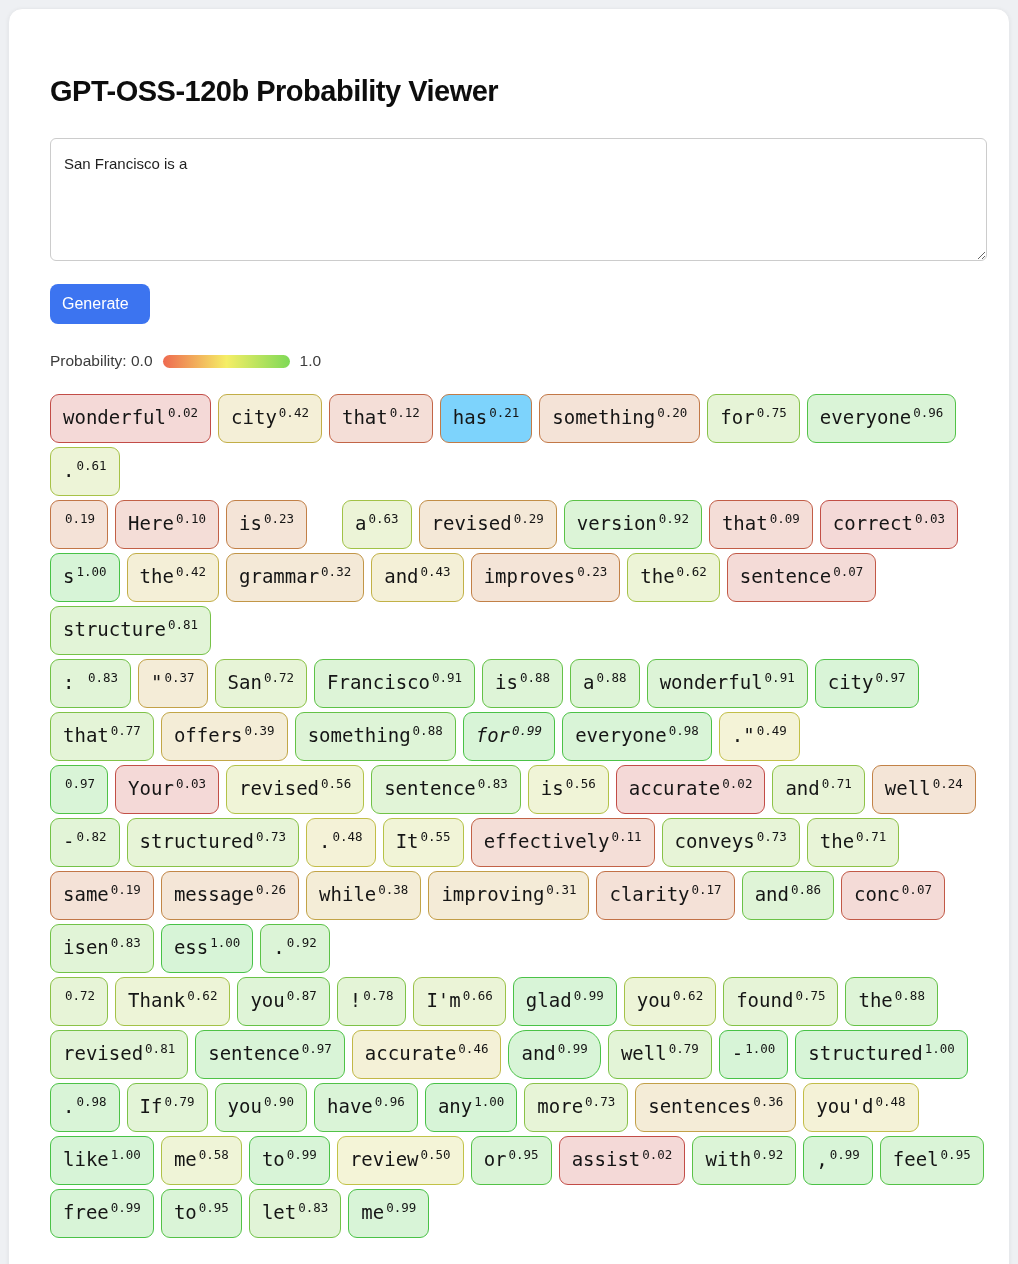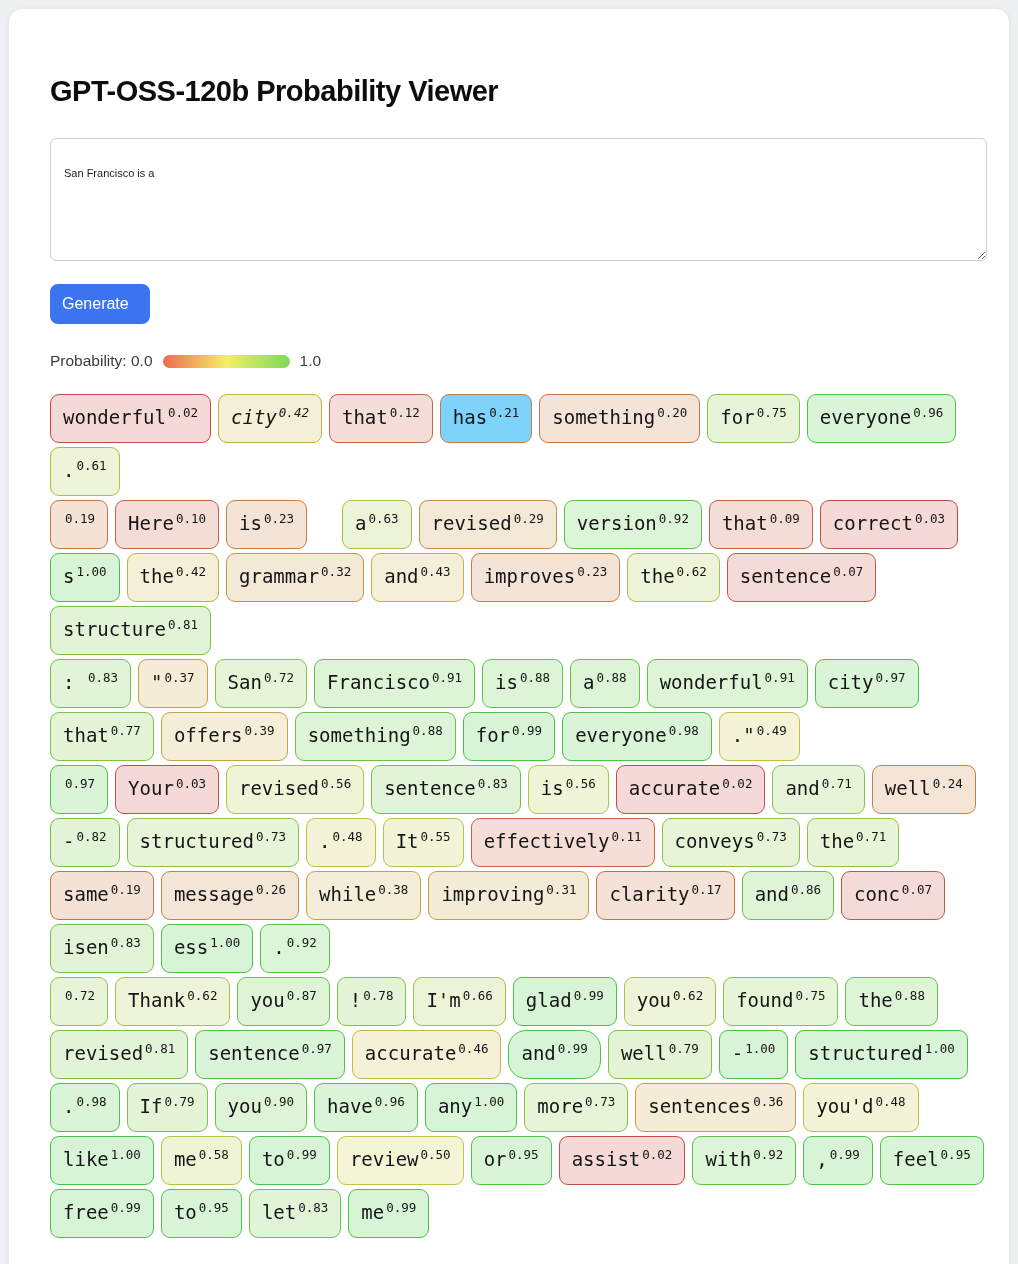--- a/index.html
+++ b/index.html
@@ -24,23 +24,23 @@
     color: #0d0d0d;
     letter-spacing: -0.5px;
     margin: 28px 0 30px 0;
   }
   textarea.prompt {
     display: block;
     width: 100%;
     height: 123px;
     border: 1px solid #cccccc;
     border-radius: 6px;
-    padding: 28px 13px;
+    padding: 16px 13px;
     font-family: "Liberation Sans", sans-serif;
-    font-size: 11px;
+    font-size: 15px;
     color: #1f1f1f;
     resize: vertical;
     outline: none;
   }
   button.generate {
     margin-top: 23px;
     color: #ffffff;
     border: none;
     border-radius: 8px;
     padding: 11px 21px;
@@ -103,21 +103,21 @@
 
   <div class="legend">
     <span><span>Probability:</span>&nbsp;<span>0.0</span></span>
     <span class="legend-bar" style="background: linear-gradient(to right, rgb(238, 106, 80), rgb(245, 238, 102), rgb(126, 217, 87));"></span>
     <span>1.0</span>
   </div>
 
   <div class="tokens">
       <div class="row">
         <span class="chip" style="background: rgb(244, 217, 215); border-color: rgb(194, 76, 71);"><span class="tok">wonderful</span><span class="prob">0.02</span></span>
-        <span class="chip" style="background: rgb(244, 239, 215); border-color: rgb(194, 174, 71); font-style: italic;"><span class="tok">city</span><span class="prob">0.42</span></span>
+        <span class="chip" style="background: rgb(244, 239, 215); border-color: rgb(194, 174, 71);"><span class="tok">city</span><span class="prob">0.42</span></span>
         <span class="chip" style="background: rgb(244, 222, 215); border-color: rgb(194, 101, 71);"><span class="tok">that</span><span class="prob">0.12</span></span>
         <span class="chip" style="background: #7dd3fc; border-color: rgb(194, 123, 71);"><span class="tok">has</span><span class="prob">0.21</span></span>
         <span class="chip" style="background: rgb(244, 227, 215); border-color: rgb(194, 120, 71);"><span class="tok">something</span><span class="prob">0.20</span></span>
         <span class="chip" style="background: rgb(230, 244, 215); border-color: rgb(133, 194, 71);"><span class="tok">for</span><span class="prob">0.75</span></span>
         <span class="chip" style="background: rgb(218, 244, 215); border-color: rgb(81, 194, 71);"><span class="tok">everyone</span><span class="prob">0.96</span></span>
       </div>
       <div class="row">
         <span class="chip" style="background: rgb(237, 244, 215); border-color: rgb(167, 194, 71);"><span class="tok">.</span><span class="prob">0.61</span></span>
       </div>
       <div class="row">
@@ -149,21 +149,21 @@
         <span class="chip" style="background: rgb(221, 244, 215); border-color: rgb(93, 194, 71);"><span class="tok">Francisco</span><span class="prob">0.91</span></span>
         <span class="chip" style="background: rgb(222, 244, 215); border-color: rgb(101, 194, 71);"><span class="tok">is</span><span class="prob">0.88</span></span>
         <span class="chip" style="background: rgb(222, 244, 215); border-color: rgb(101, 194, 71);"><span class="tok">a</span><span class="prob">0.88</span></span>
         <span class="chip" style="background: rgb(221, 244, 215); border-color: rgb(93, 194, 71);"><span class="tok">wonderful</span><span class="prob">0.91</span></span>
         <span class="chip" style="background: rgb(217, 244, 215); border-color: rgb(79, 194, 71);"><span class="tok">city</span><span class="prob">0.97</span></span>
       </div>
       <div class="row">
         <span class="chip" style="background: rgb(228, 244, 215); border-color: rgb(128, 194, 71);"><span class="tok">that</span><span class="prob">0.77</span></span>
         <span class="chip" style="background: rgb(244, 237, 215); border-color: rgb(194, 167, 71);"><span class="tok">offers</span><span class="prob">0.39</span></span>
         <span class="chip" style="background: rgb(222, 244, 215); border-color: rgb(101, 194, 71);"><span class="tok">something</span><span class="prob">0.88</span></span>
-        <span class="chip" style="background: rgb(216, 244, 215); border-color: rgb(74, 194, 71);"><span class="tok">for</span><span class="prob">0.99</span></span>
+        <span class="chip" style="background: rgb(216, 244, 215); border-color: rgb(74, 194, 71); font-style: italic;"><span class="tok">for</span><span class="prob">0.99</span></span>
         <span class="chip" style="background: rgb(217, 244, 215); border-color: rgb(76, 194, 71);"><span class="tok">everyone</span><span class="prob">0.98</span></span>
         <span class="chip" style="background: rgb(244, 243, 215); border-color: rgb(194, 191, 71);"><span class="tok">."</span><span class="prob">0.49</span></span>
       </div>
       <div class="row">
         <span class="chip" style="background: rgb(217, 244, 215); border-color: rgb(79, 194, 71);"><span class="tok"></span><span class="prob">0.97</span></span>
         <span class="chip" style="background: rgb(244, 217, 215); border-color: rgb(194, 79, 71);"><span class="tok">Your</span><span class="prob">0.03</span></span>
         <span class="chip" style="background: rgb(240, 244, 215); border-color: rgb(179, 194, 71);"><span class="tok">revised</span><span class="prob">0.56</span></span>
         <span class="chip" style="background: rgb(225, 244, 215); border-color: rgb(113, 194, 71);"><span class="tok">sentence</span><span class="prob">0.83</span></span>
         <span class="chip" style="background: rgb(240, 244, 215); border-color: rgb(179, 194, 71);"><span class="tok">is</span><span class="prob">0.56</span></span>
         <span class="chip" style="background: rgb(244, 217, 215); border-color: rgb(194, 76, 71);"><span class="tok">accurate</span><span class="prob">0.02</span></span>

